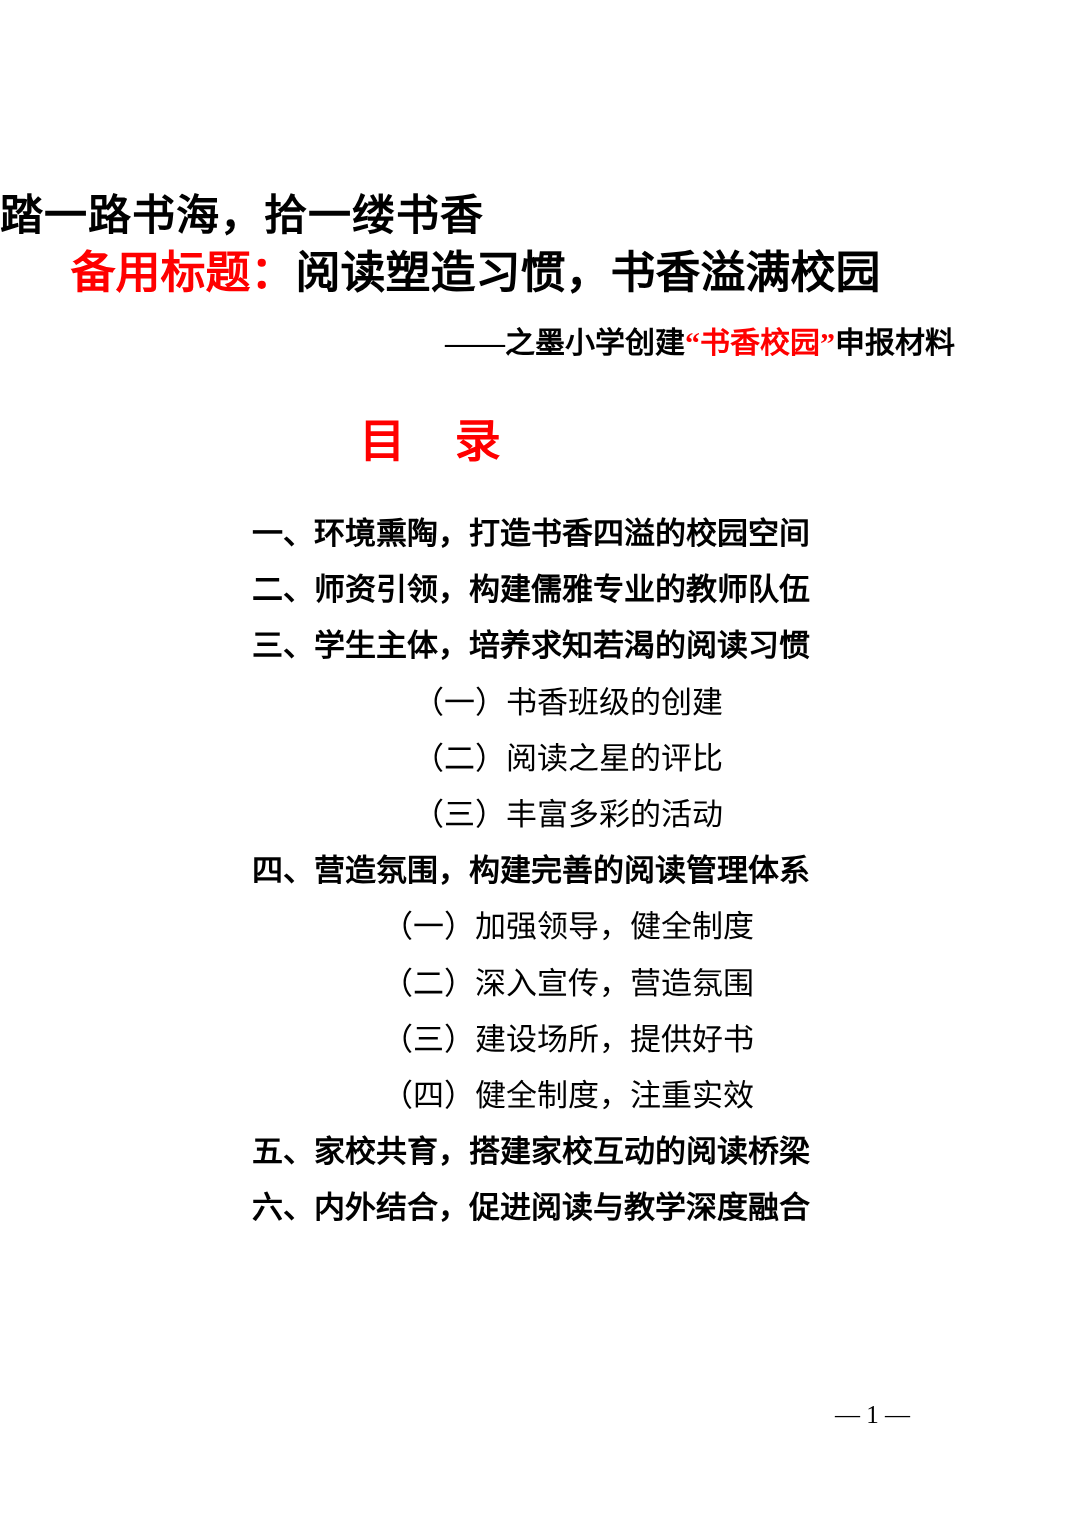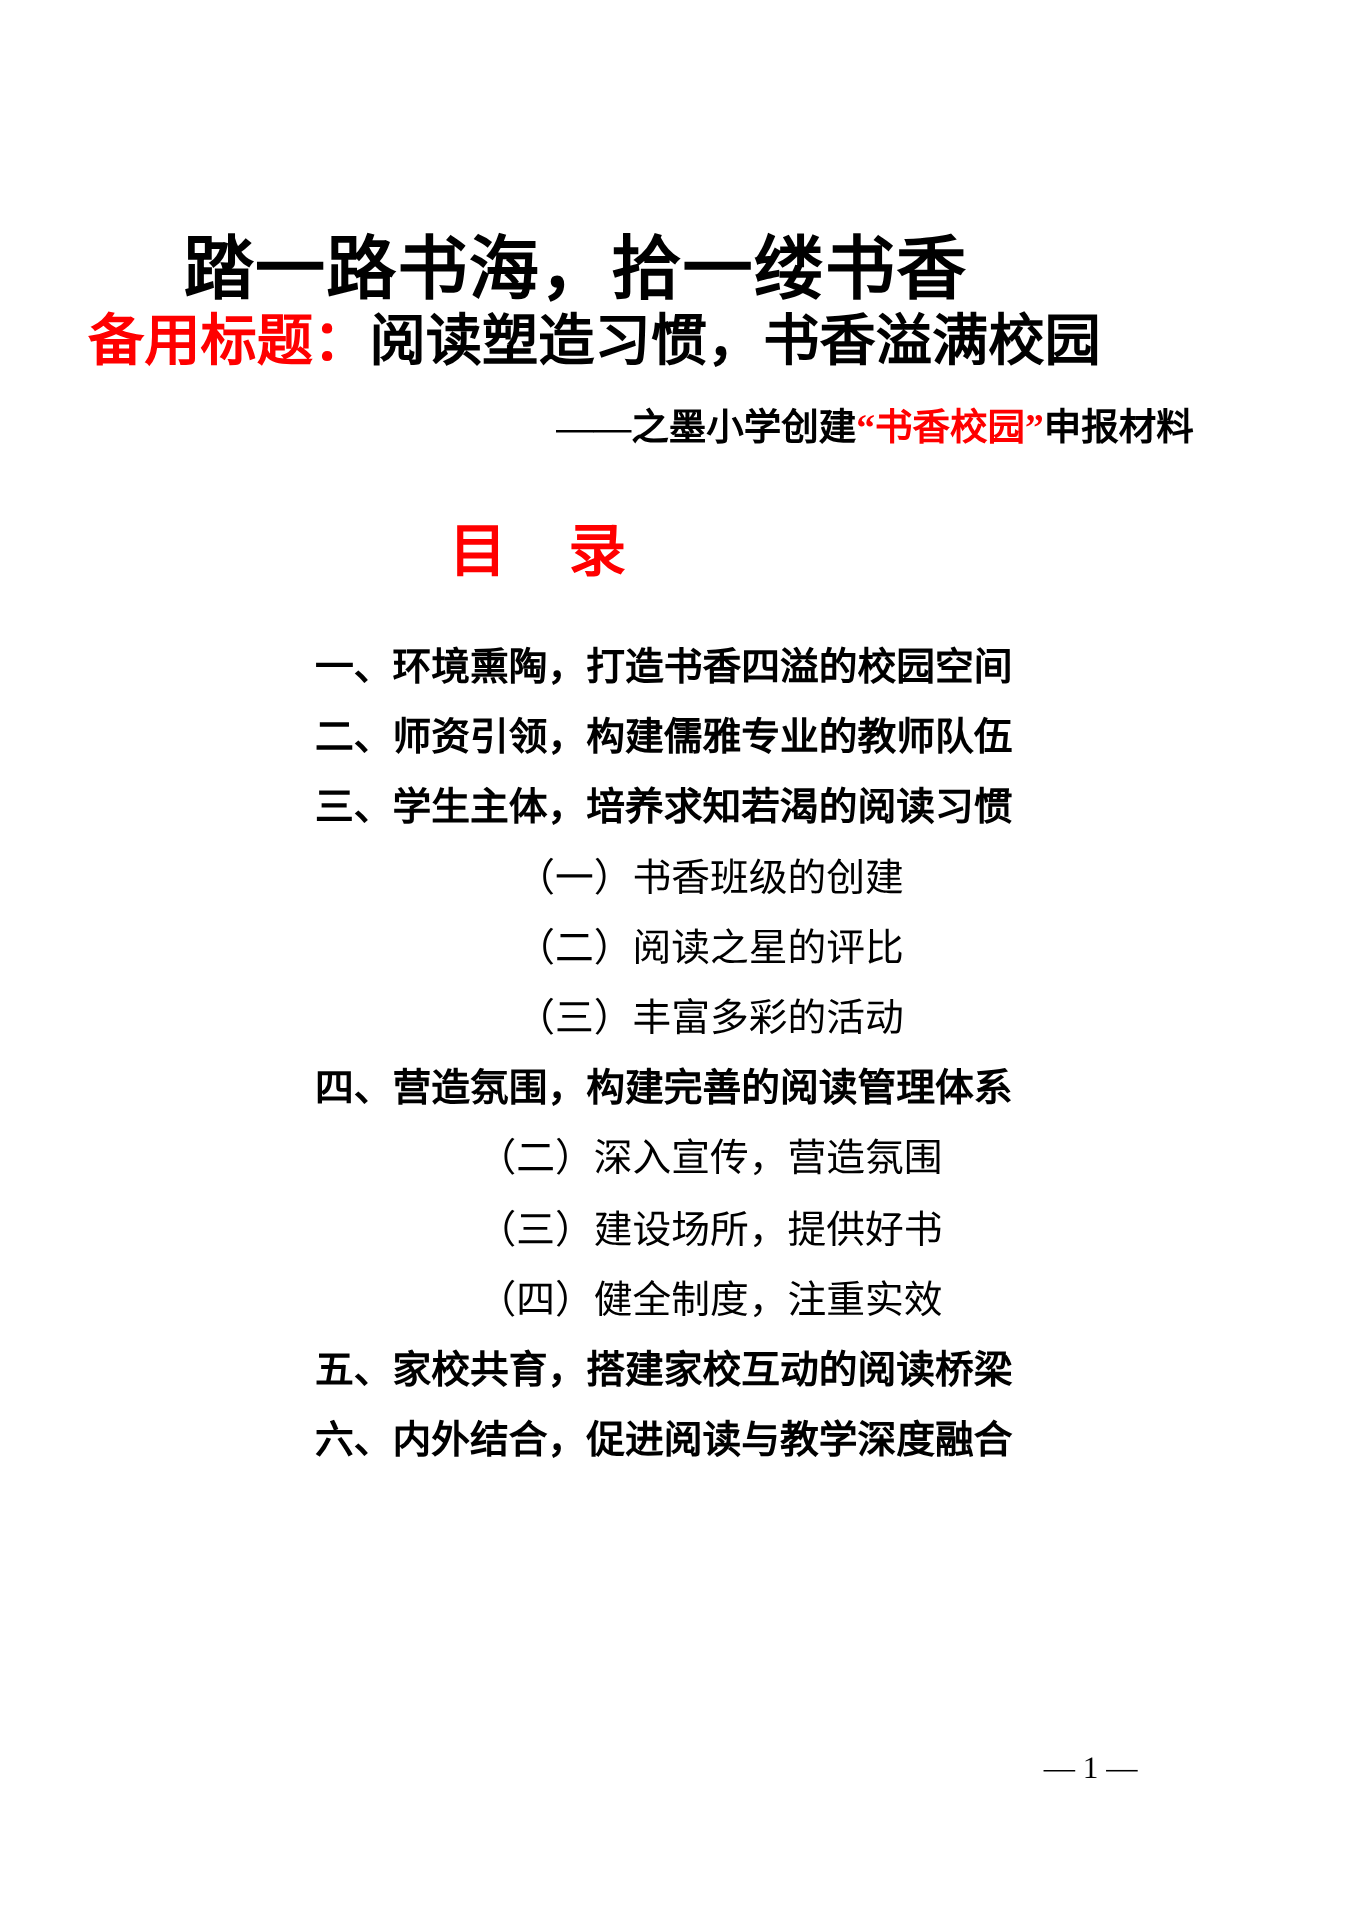--- a/index.html
+++ b/index.html
@@ -18,22 +18,22 @@
     overflow: hidden;
   }
   .red { color: var(--accent, #ff0000); }
 
   .title-main {
     position: absolute;
     top: 190px;
     left: 0;
     width: 921px;
     margin: 0;
-    text-align: center;
-    font-size: 56px;
+    text-align: left;
+    font-size: 43px;
     line-height: 52px;
     font-weight: bold;
     letter-spacing: 1px;
     font-family: "Liberation Serif", "DejaVu Serif", serif;
   }
   .title-alt {
     position: absolute;
     top: 246px;
     left: 0;
     width: 951px;
@@ -125,20 +125,21 @@
   <h3 class="toc-heading red">目 录</h3>
 
   <nav class="toc-list">
       <div class="toc-item level1">一、环境熏陶，打造书香四溢的校园空间</div>
       <div class="toc-item level1">二、师资引领，构建儒雅专业的教师队伍</div>
       <div class="toc-item level1">三、学生主体，培养求知若渴的阅读习惯</div>
       <div class="toc-item level2">（一）书香班级的创建</div>
       <div class="toc-item level2">（二）阅读之星的评比</div>
       <div class="toc-item level2">（三）丰富多彩的活动</div>
       <div class="toc-item level1">四、营造氛围，构建完善的阅读管理体系</div>
+      <div class="toc-item level2">（一）加强领导，健全制度</div>
       <div class="toc-item level2">（二）深入宣传，营造氛围</div>
       <div class="toc-item level2">（三）建设场所，提供好书</div>
       <div class="toc-item level2">（四）健全制度，注重实效</div>
       <div class="toc-item level1">五、家校共育，搭建家校互动的阅读桥梁</div>
       <div class="toc-item level1">六、内外结合，促进阅读与教学深度融合</div>
     </nav>
 
   <div class="page-footer">— 1 —</div>
 
 </div>

